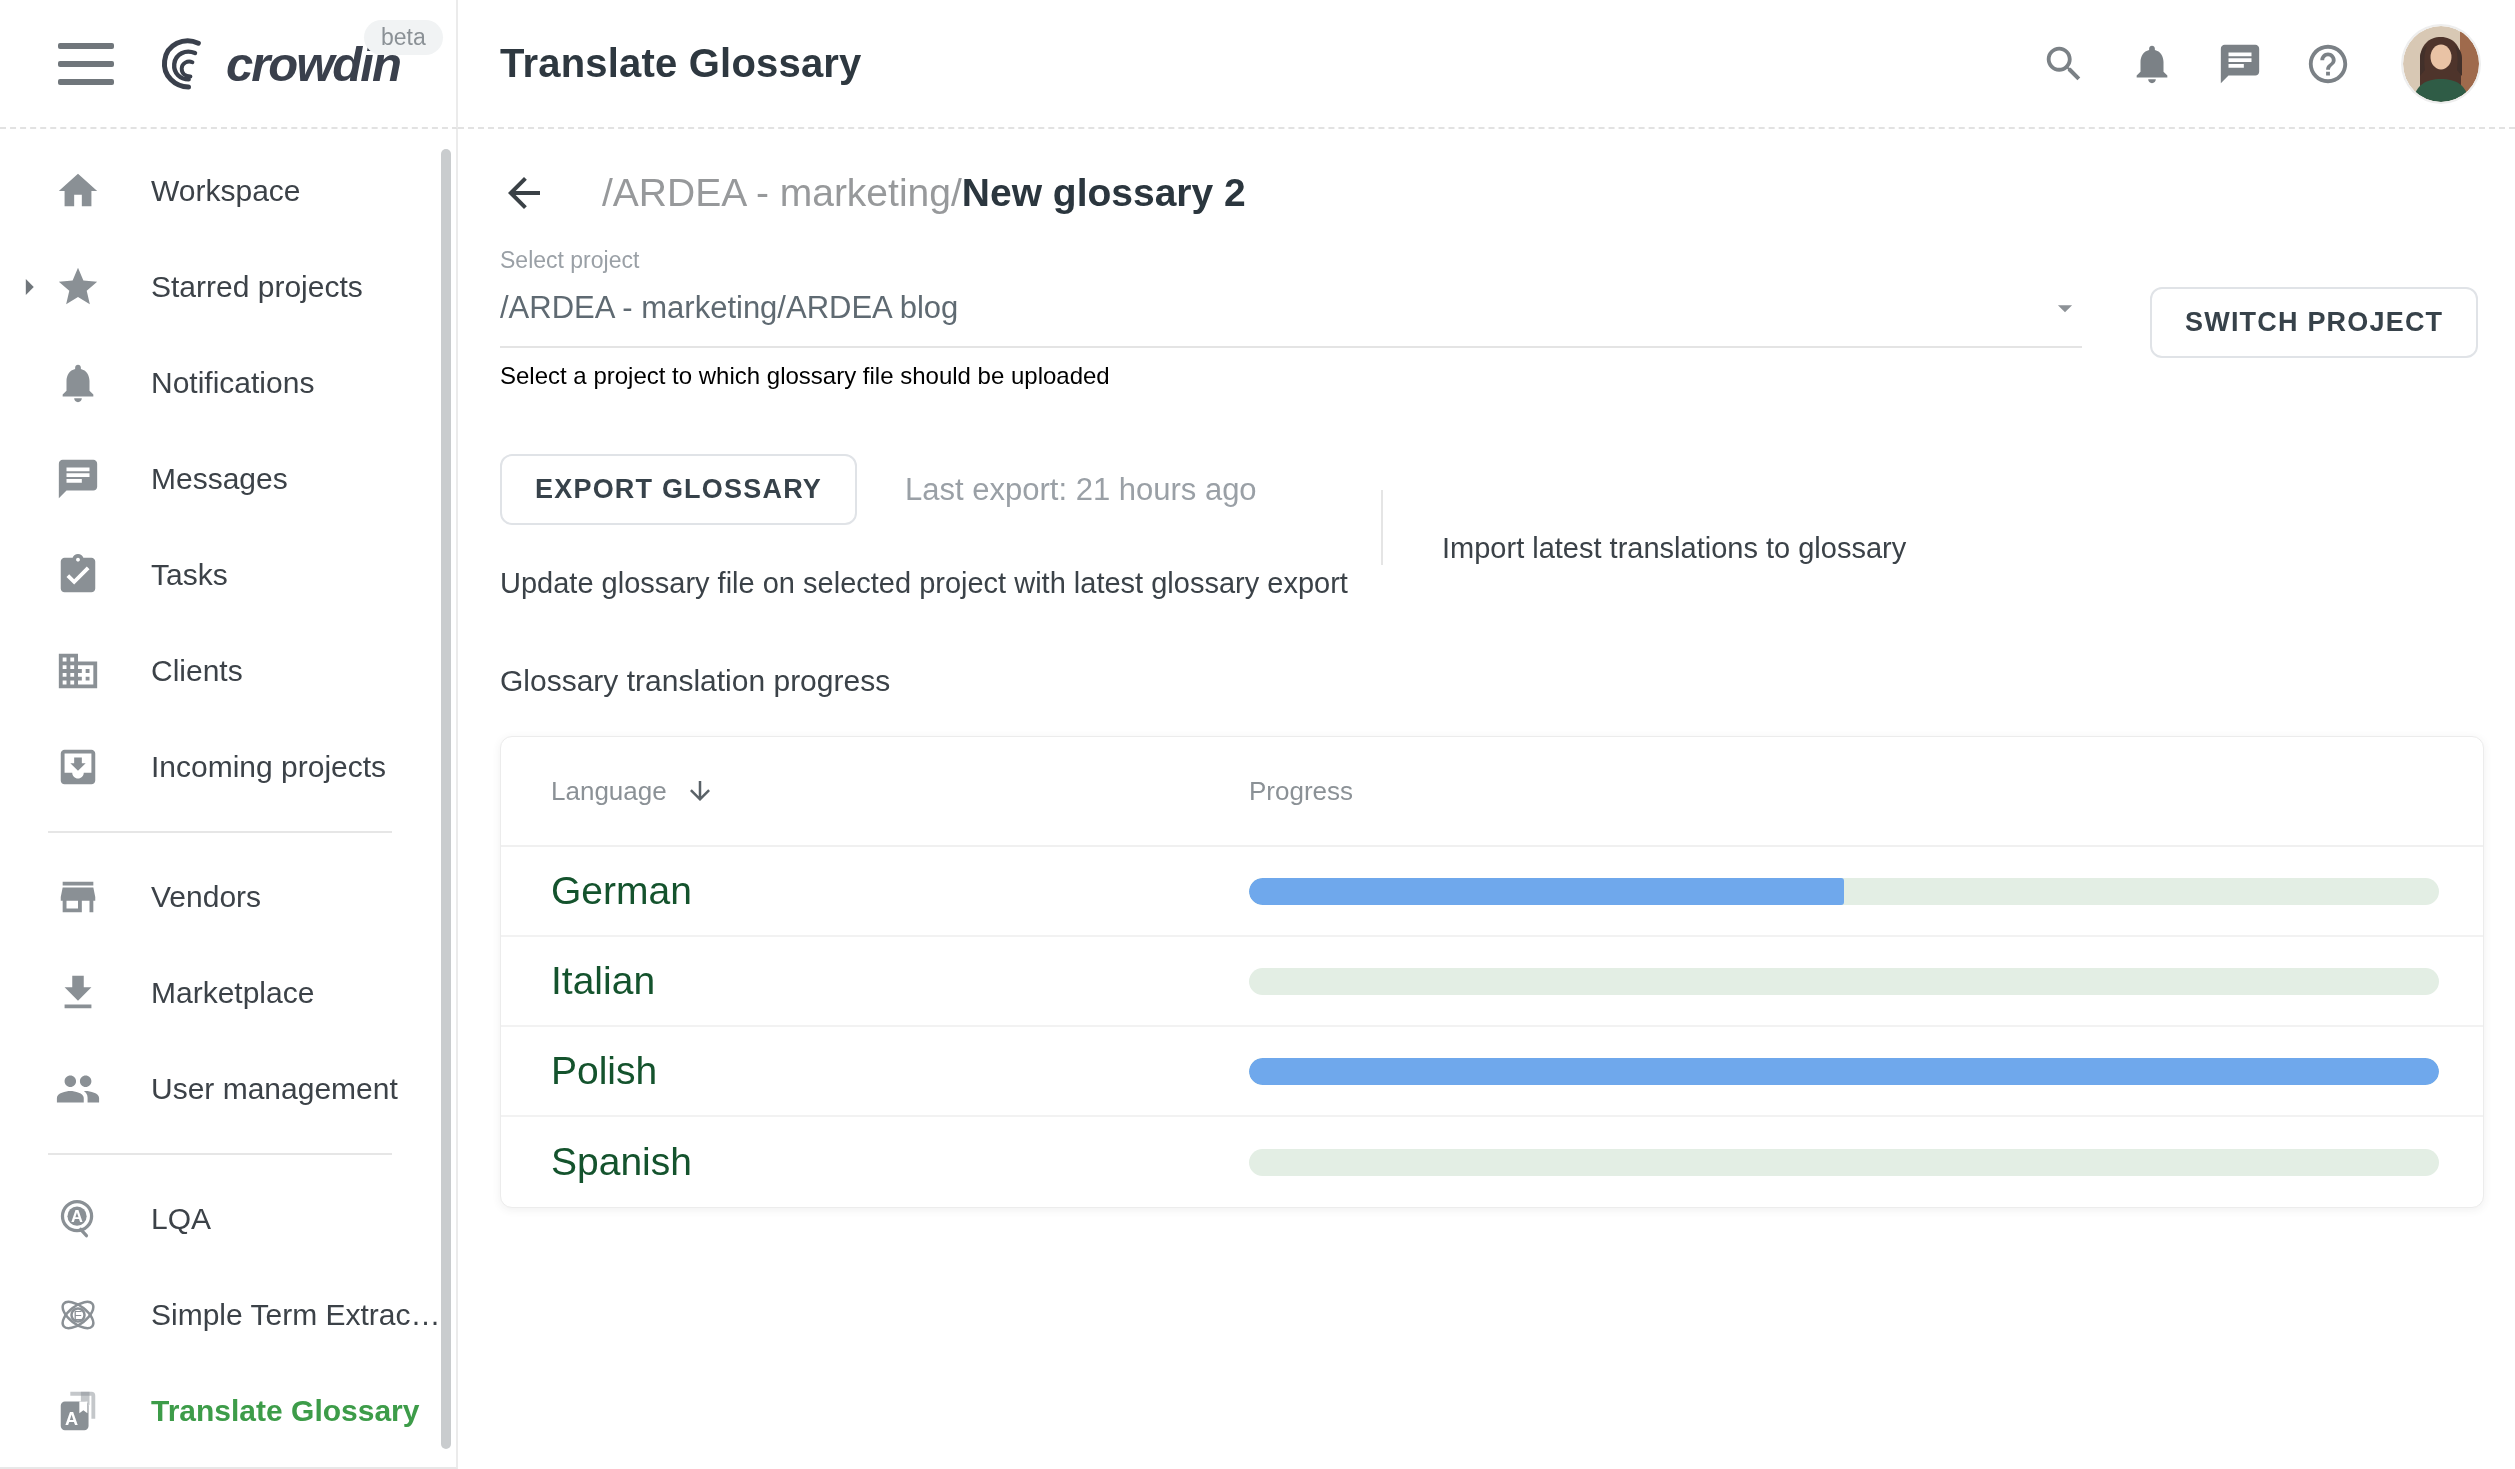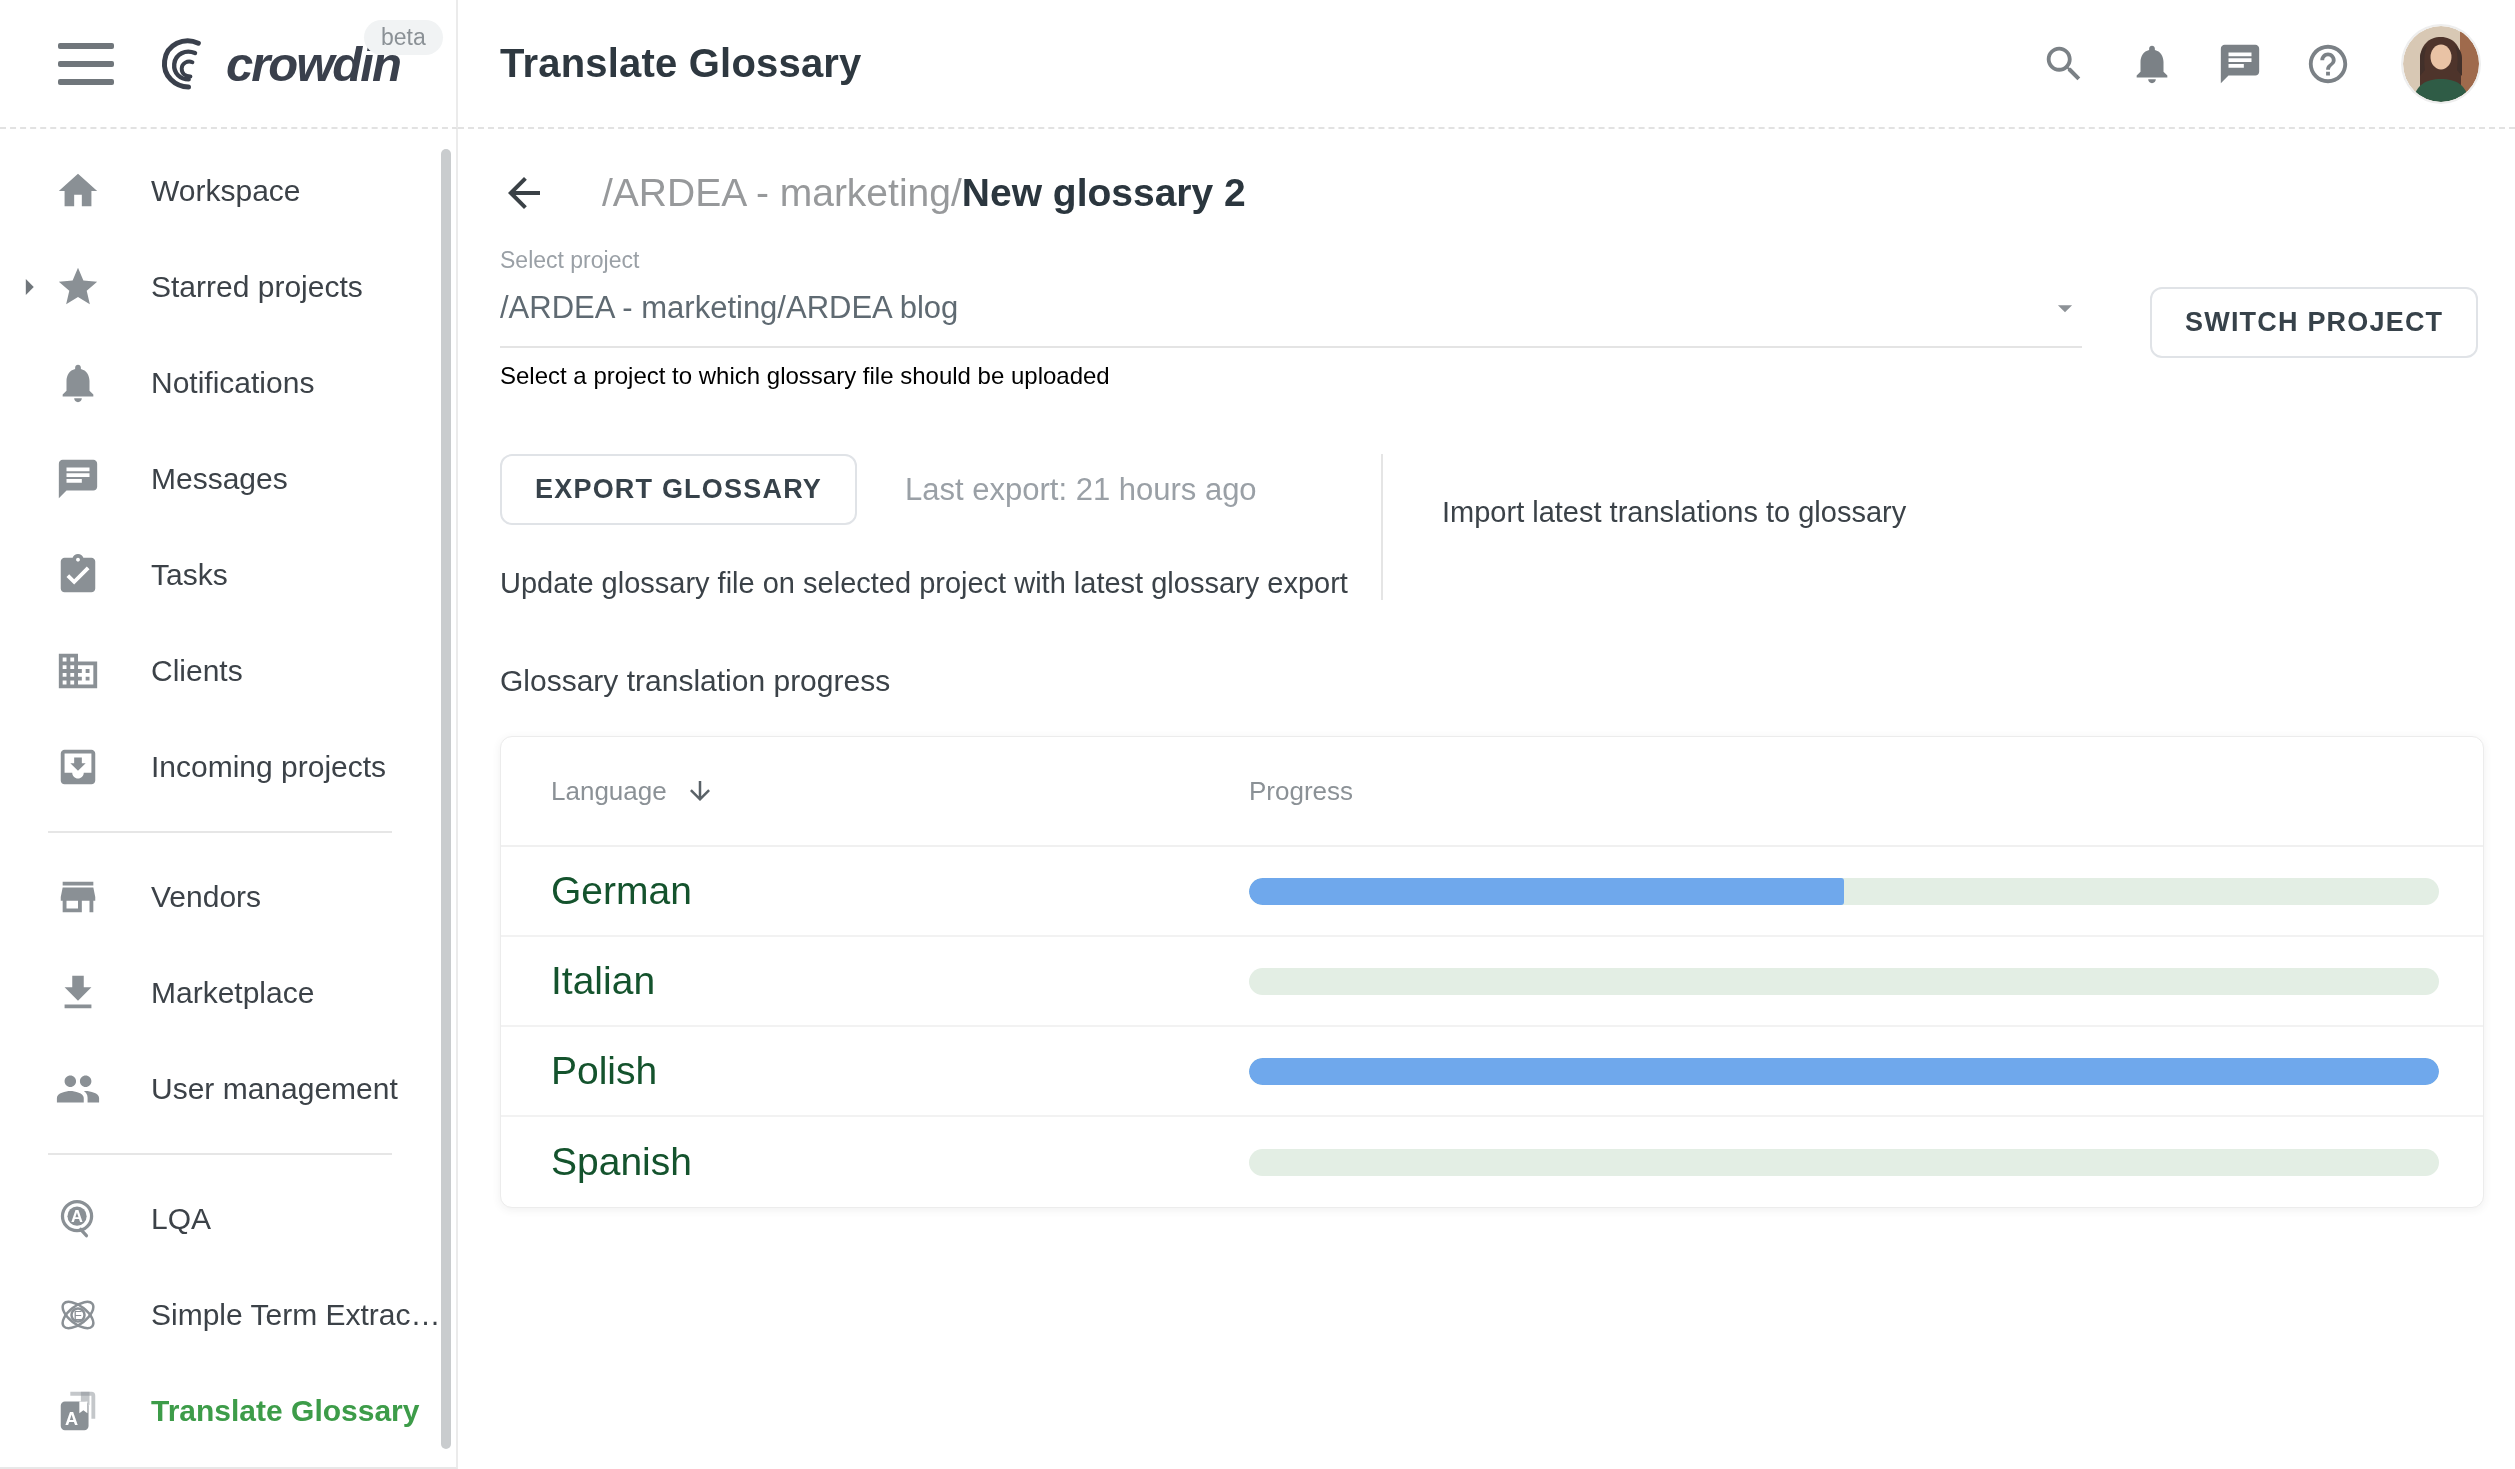--- a/index.html
+++ b/index.html
@@ -61,21 +61,21 @@
   .sel-value { flex:1; font-size:31px; color:#5f6a72; }
   .sel-caret { width:34px; height:34px; color:#8d9297; }
   .sel-caret svg { width:100%; height:100%; fill:currentColor; }
   .sel-helper { margin-top:14px; font-size:24px; color:#000000; }
 
   .btn { display:inline-flex; align-items:center; justify-content:center; height:71px; padding:0 33px;
          background:#fff; border:2px solid #e0e3e7; border-radius:12px; font-family:inherit;
          font-size:27px; font-weight:700; letter-spacing:1.2px; color:#37424a; cursor:pointer; white-space:nowrap; }
   .switch-btn { margin-left:68px; margin-top:40px; }
 
-  .ops { display:flex; margin-top:64px; }
+  .ops { display:flex; margin-top:64px;align-items:center; }
   .op-left { width:881px; flex:none; }
   .op-right { flex:1; border-left:2px solid #e5e5e5; padding-left:59px; }
   .op-head { display:flex; align-items:center; gap:48px; }
   .op-status { font-size:31px; color:#9aa0a6; }
   .op-desc { margin-top:42px; font-size:29px; color:#3b4248; }
 
   .progress-title { margin-top:64px; font-size:30px; color:#3b4248; }
   .card { margin-top:38px; width:1984px; background:#fff; border:1px solid #ececec; border-radius:12px;
           box-shadow:0 2px 8px rgba(60,64,67,.08); overflow:hidden; }
   .t-head { height:110px; display:flex; align-items:center; padding:0 44px 0 50px;

